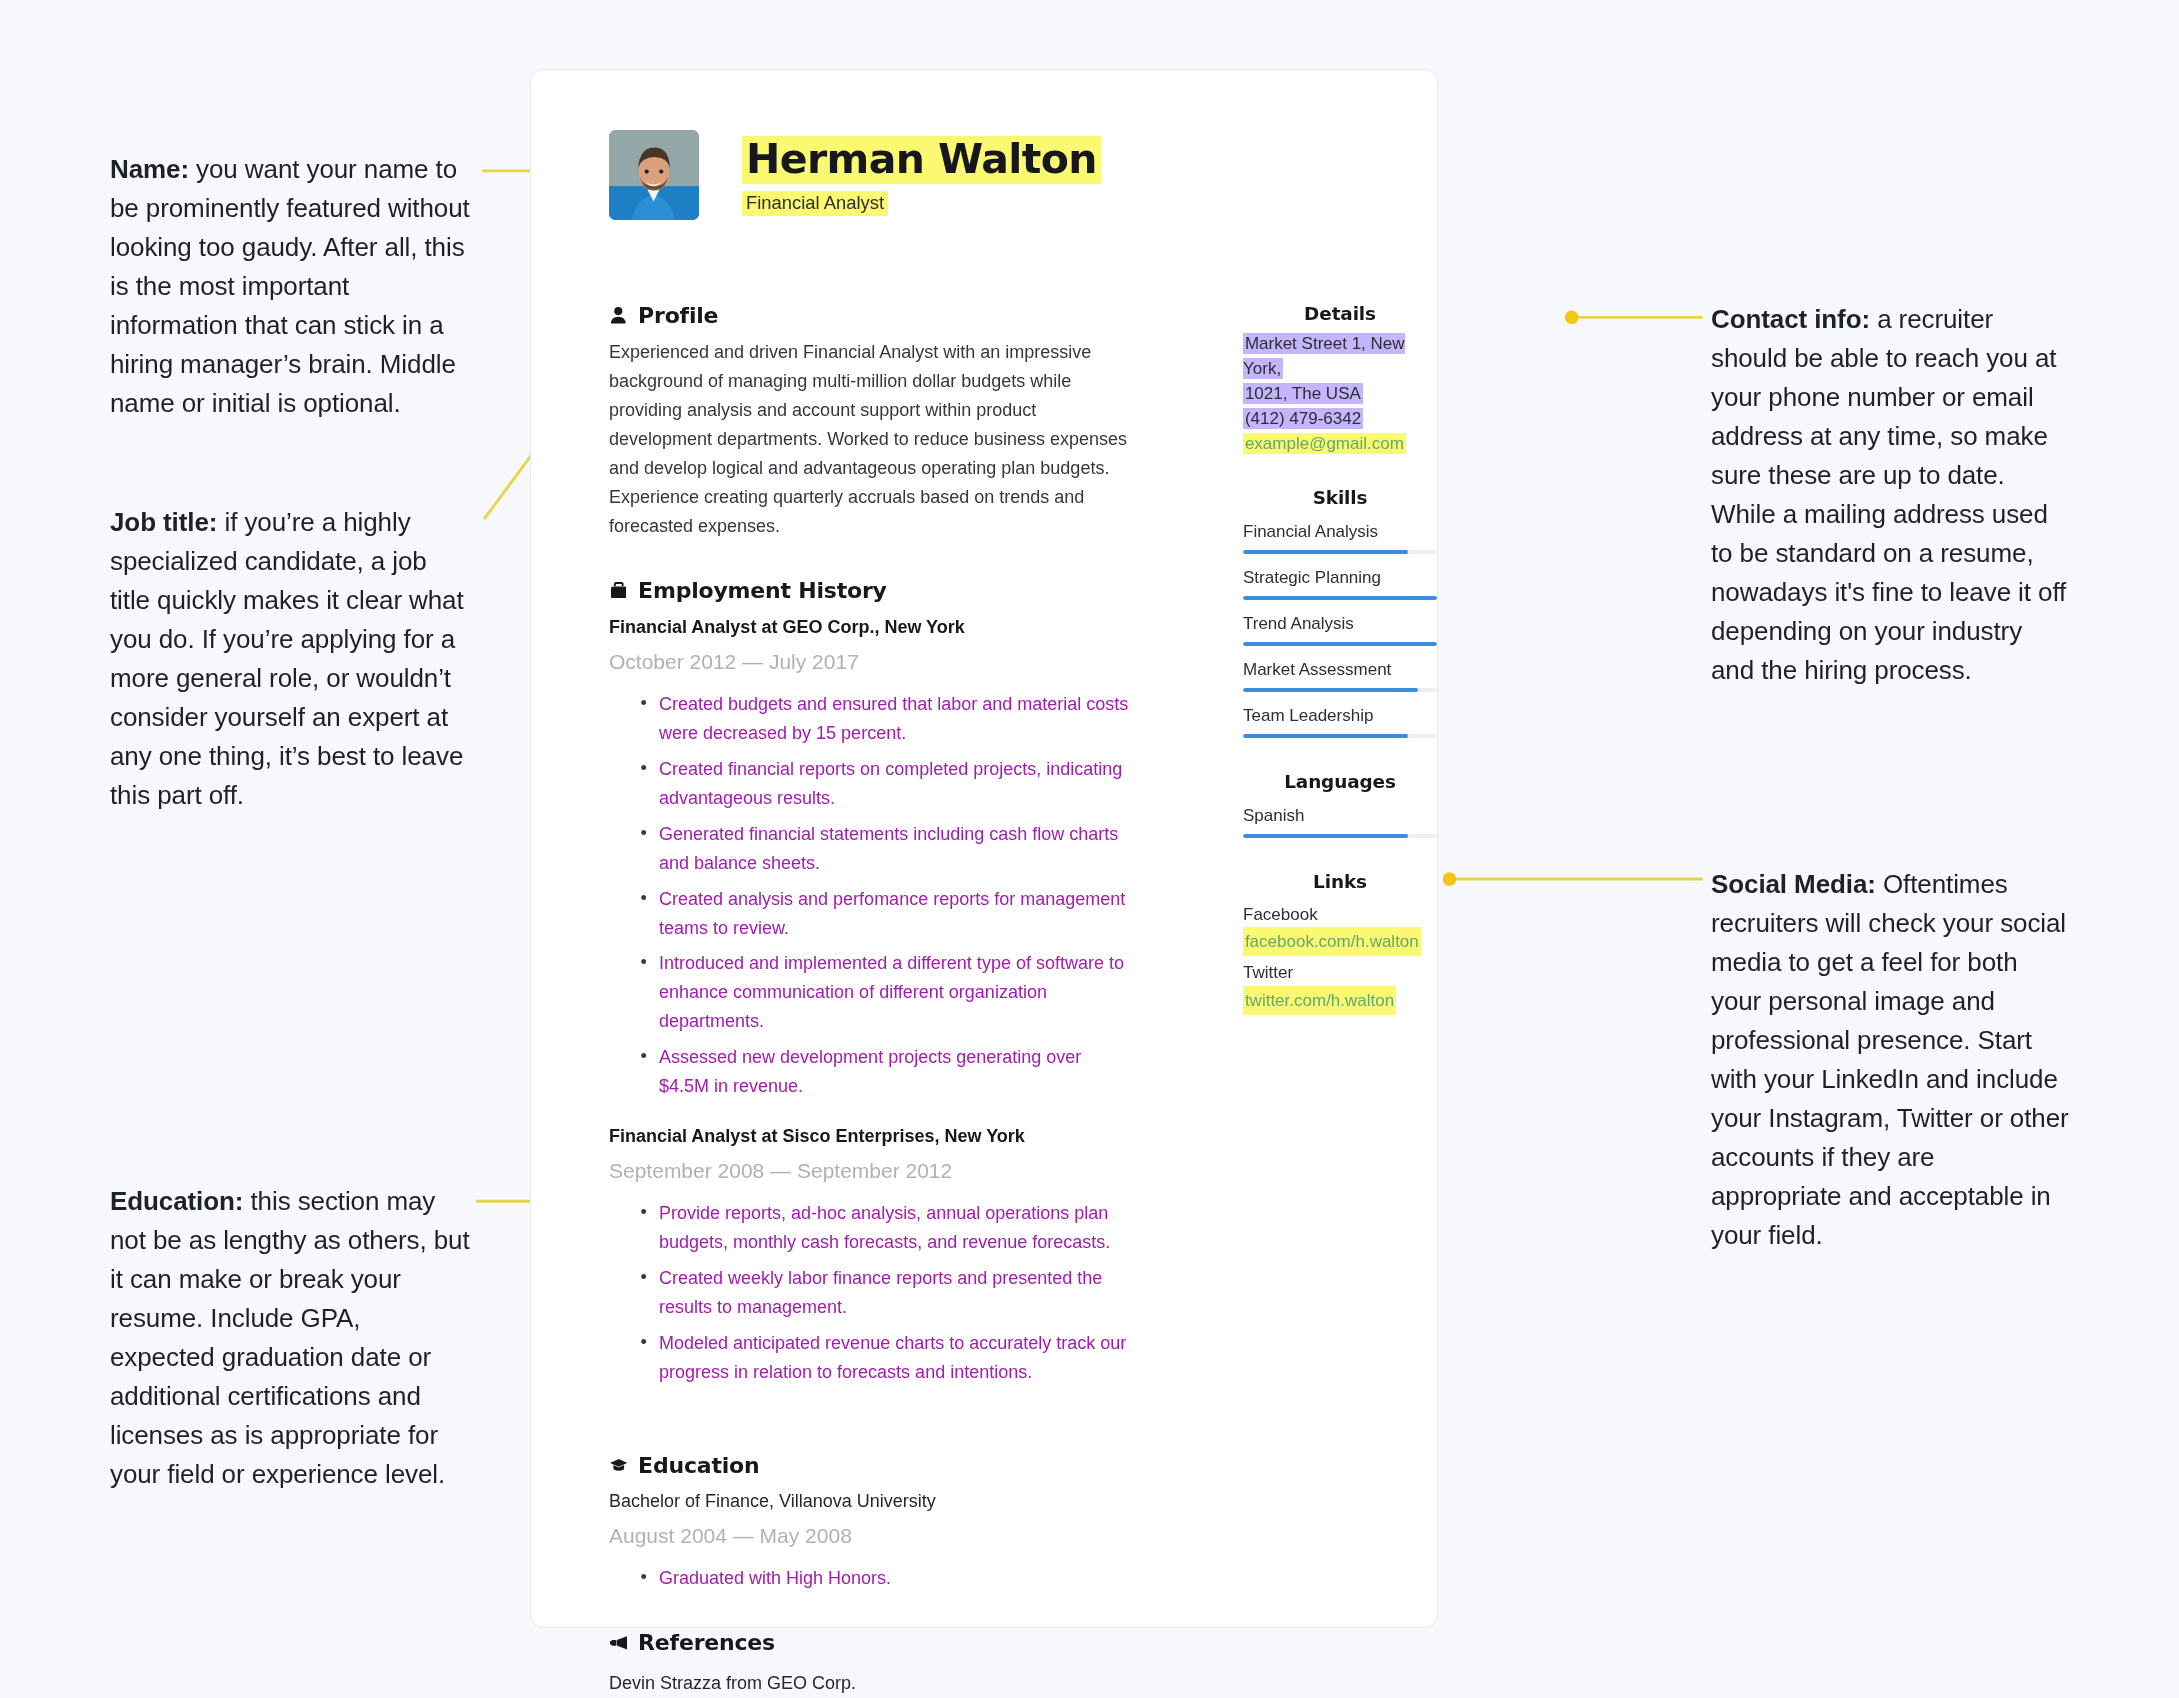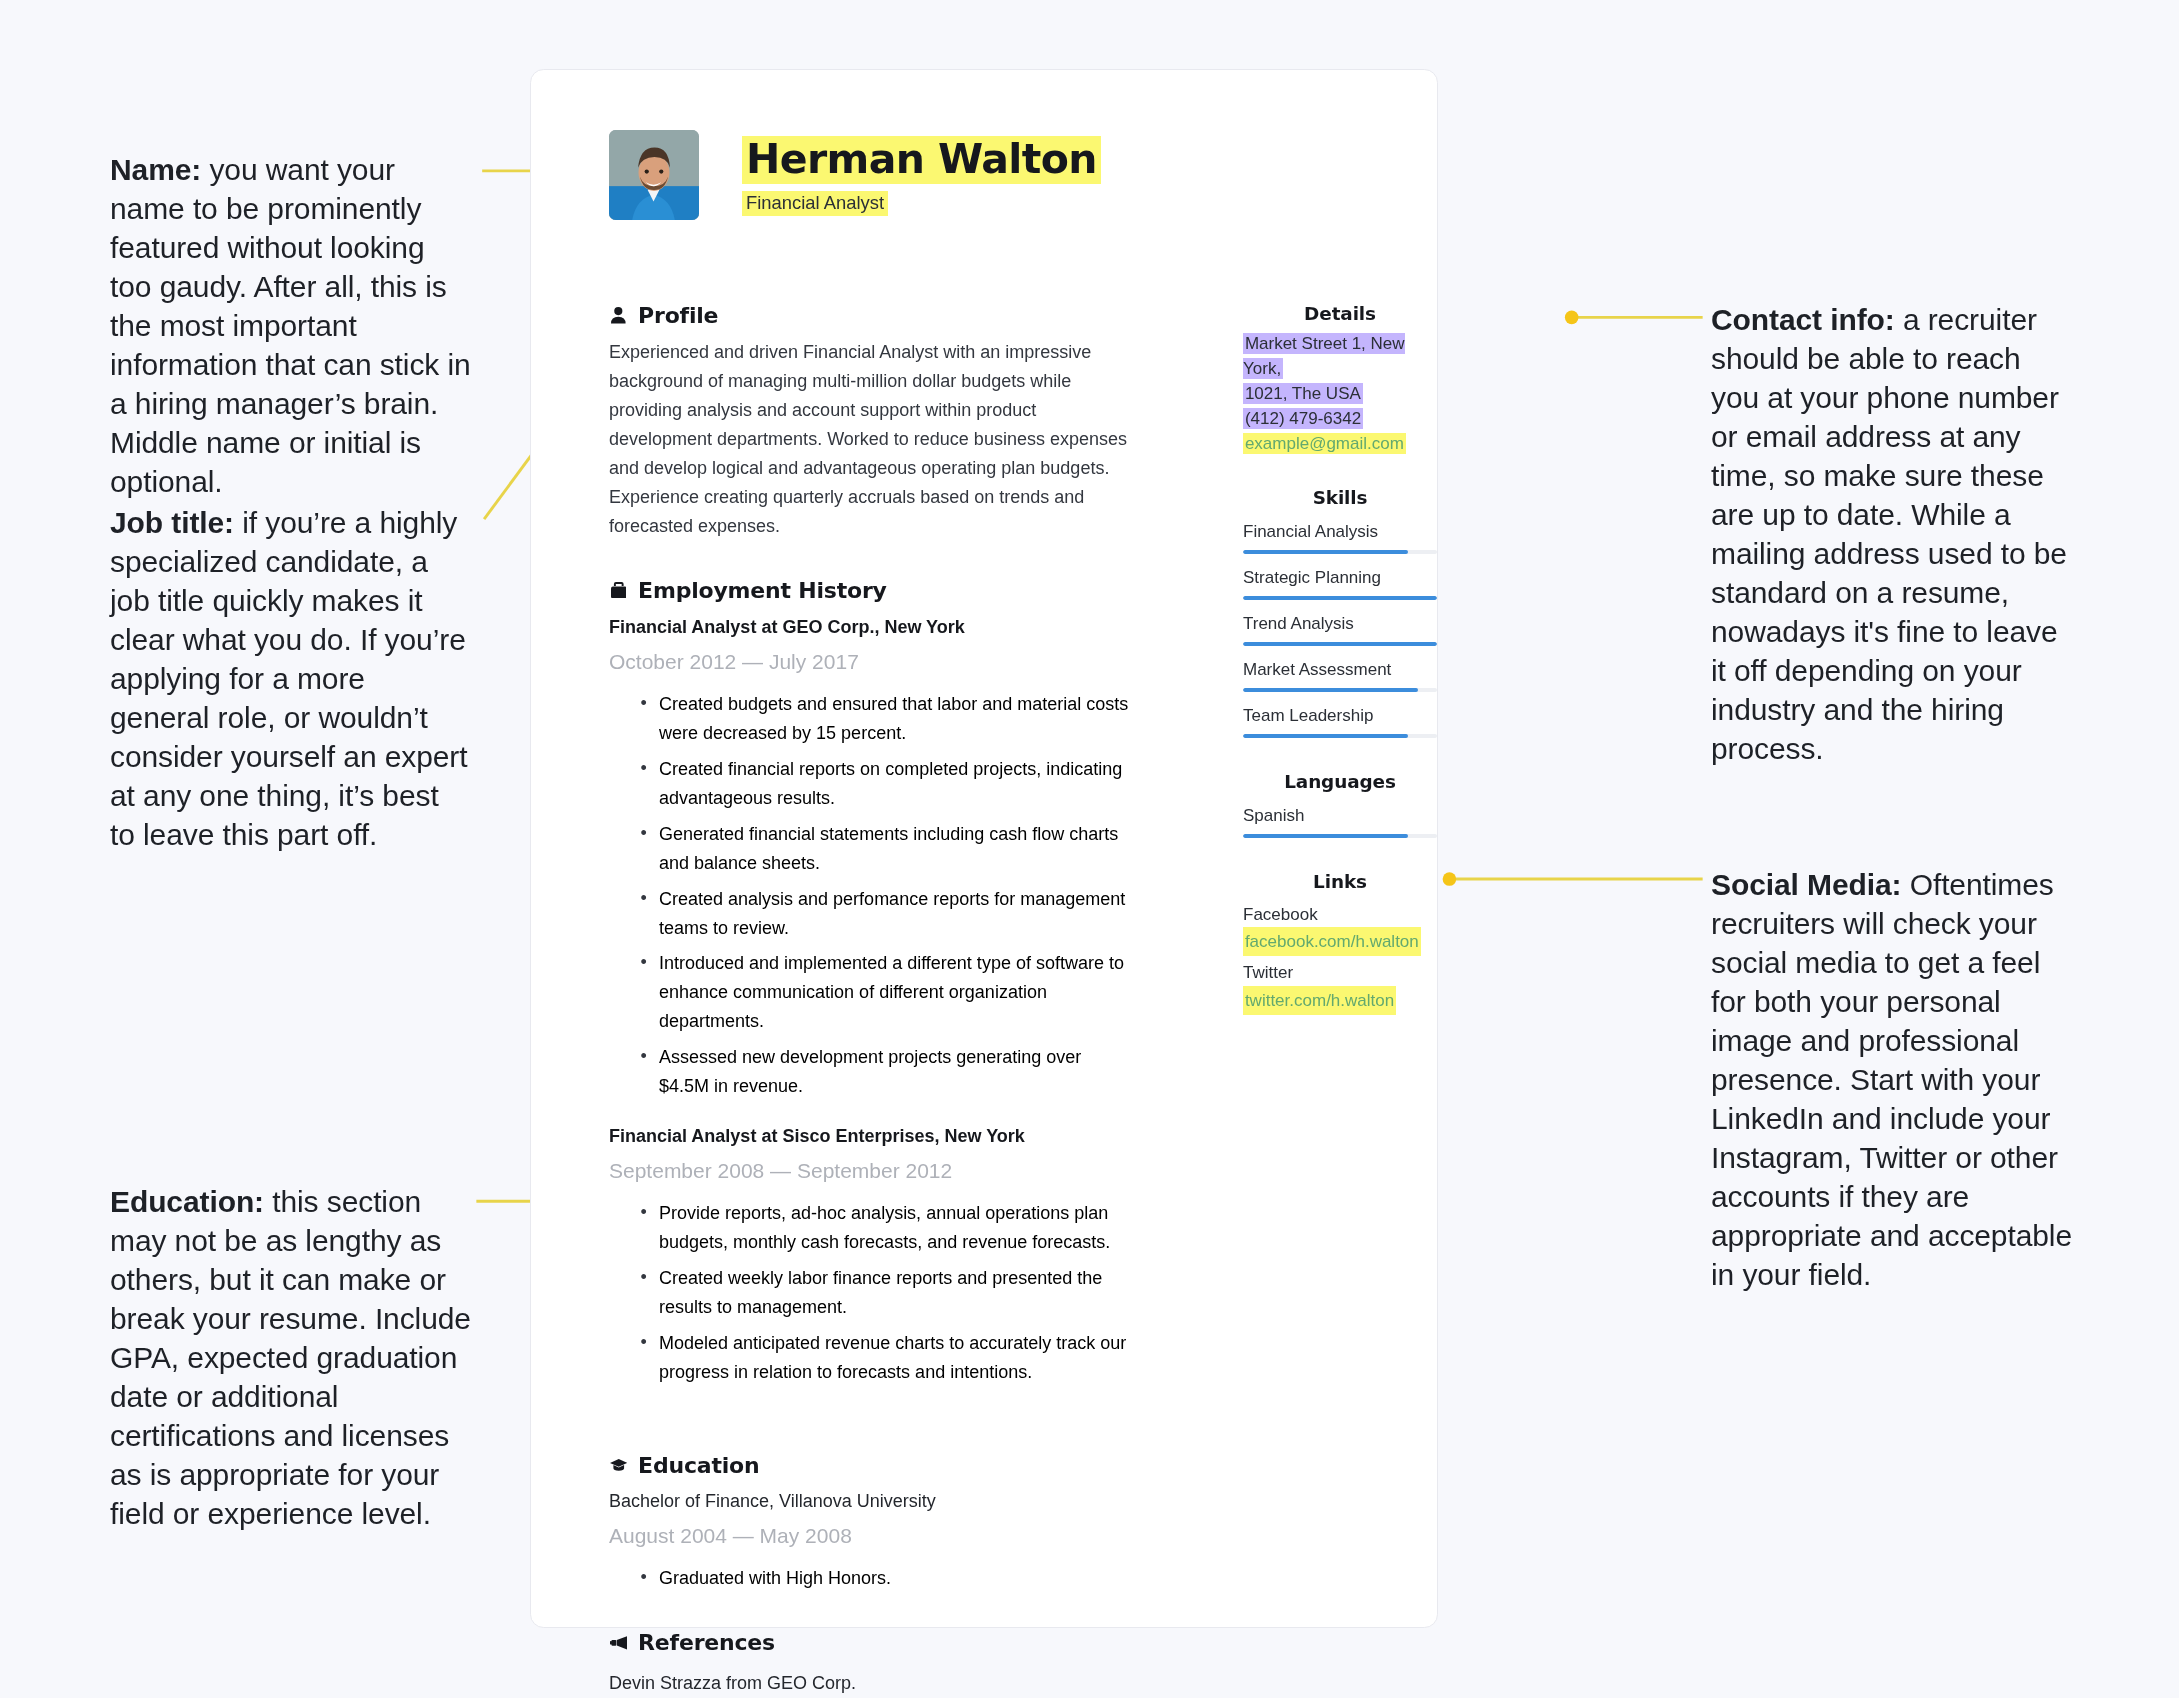--- a/index.html
+++ b/index.html
@@ -12,21 +12,21 @@
     background: #f7f8fc;
     font-family: "Liberation Sans", sans-serif;
     position: relative;
     overflow: hidden;
   }
 
   
   .annotation {
     position: absolute;
     font-family: "Liberation Sans", sans-serif;
-    font-size: 30px;
+    font-size: 26px;
     line-height: 39px;
     color: #1e2127;
     letter-spacing: -0.1px;
   }
   .annotation b {
     font-weight: 700;
   }
   .ann-left { width: 361px; }
   .ann-right { width: 361px; }
 
@@ -160,21 +160,21 @@
     line-height: 1.4;
   }
   ul.bullets {
     margin: 13.6px 0 0 0;
     padding-left: 50px;
     list-style: none;
   }
   ul.bullets li {
     font-size: 18px;
     line-height: 29px;
-    color: #000000;
+    color: #a21caf;
     position: relative;
     margin-bottom: 6.8px;
   }
   ul.bullets li:before {
     content: "•";
     position: absolute;
     left: -18.4px;
     top: -1px;
     color: #33373f;
   }

